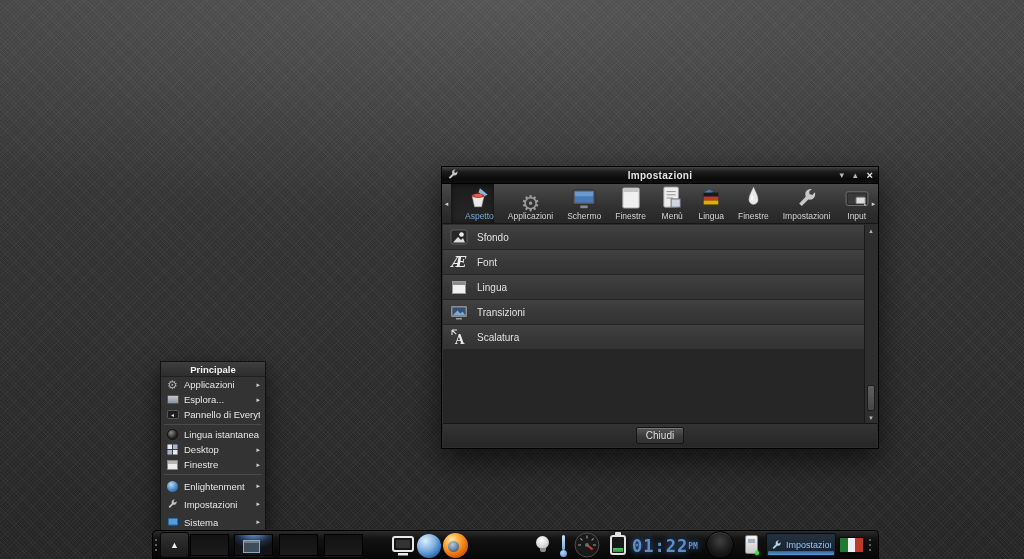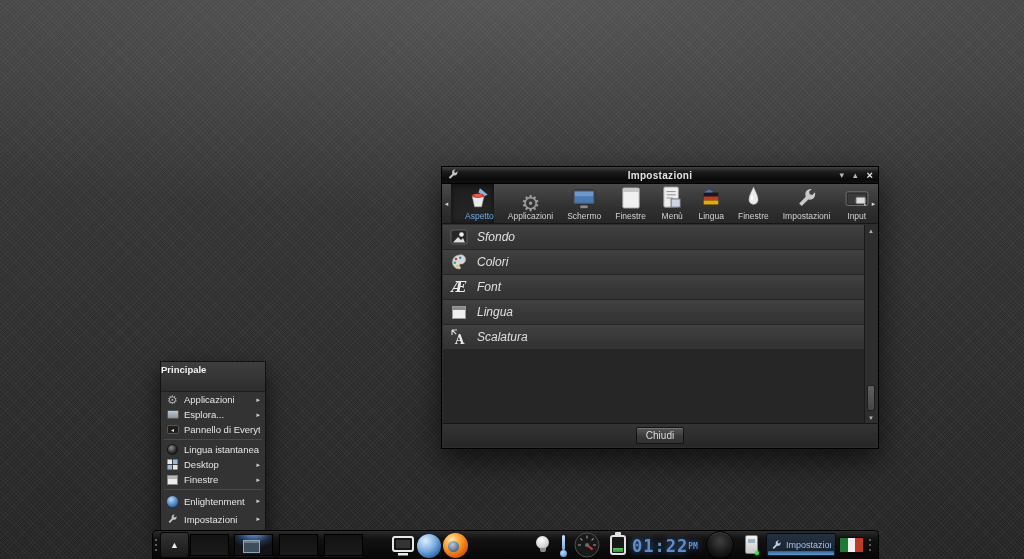--- a/index.html
+++ b/index.html
@@ -38,41 +38,41 @@
   .tab .tlabel { font-size:8.5px; color:#d2d2d2; white-space:nowrap; }
   .tab.selected { background:linear-gradient(#1d1d1d, #262626);
     box-shadow:inset 0 0 6px rgba(0,0,0,.6); }
   .tab.selected .tlabel { color:#6fa8e0; }
 
   .list { position:absolute; top:58px; left:1px; right:1px; bottom:25px;
     background:#262626; overflow:hidden; }
   .row { height:24px; margin-bottom:1px; display:flex; align-items:center;
     gap:9px; padding-left:7px; background:linear-gradient(#414141, #373737 60%, #333); }
   .ricon { width:18px; height:18px; display:flex; align-items:center; justify-content:center; }
-  .rlabel { font-size:12px; color:#e0e0e0;font-style:italic; }
+  .rlabel { font-size:10px; color:#e0e0e0; }
 
   .scrollbar { position:absolute; top:0; right:0; bottom:0; width:13px;
     background:#2e2e2e; border-left:1px solid #191919; }
   .sarrow { height:11px; display:flex; align-items:center; justify-content:center;
     font-size:6px; color:#b5b5b5; }
   .sarrow.down { position:absolute; bottom:0; left:0; right:0; }
   .sthumb { position:absolute; left:2px; width:8px; height:26px; bottom:12px;
     background:linear-gradient(#606060,#454545); border:1px solid #1d1d1d; border-radius:2px; }
 
   .bottombar { position:absolute; left:1px; right:1px; bottom:1px; height:24px;
     background:linear-gradient(#343434,#262626); border-top:1px solid #151515;
     display:flex; align-items:center; justify-content:center; }
   .btn { font-size:10px; color:#ddd; padding:2px 9px;
     background:linear-gradient(#575757,#3a3a3a 55%, #303030); border:1px solid #141414;
     border-radius:2px; box-shadow:inset 0 1px 0 rgba(255,255,255,.18); }
 
   
   #menu { left:160px; top:361px; width:106px; background:#333;
     border:1px solid #121212; box-shadow:0 9px 22px rgba(0,0,0,.65); padding-bottom:3px; }
-  .mtitle { height:30px; line-height:15px; font-size:9.5px;
+  .mtitle { height:15px; line-height:15px; text-align:center; font-size:9.5px;
     font-weight:bold; color:#f2f2f2; background:linear-gradient(#3e3e3e,#2d2d2d);
     border-bottom:1px solid #202020; }
   .mitem { height:15px; display:flex; align-items:center; gap:5px; padding:0 5px;
     font-size:9.5px; color:#e6e6e6; white-space:nowrap; }
   .mitem.tall { height:18px; }
   .micon { width:13px; height:12px; display:flex; align-items:center;
     justify-content:center; flex:none; }
   .mlabel { overflow:hidden; }
   .marrow { margin-left:auto; font-size:7px; color:#cfcfcf; }
   .msep { height:1px; margin:2px 3px; background:#1e1e1e;
@@ -287,42 +287,41 @@
         <span class="ricon">
           <svg viewBox="0 0 18 18" width="18" height="18">
               <rect x="1" y="2" width="16" height="14" rx="2" fill="#262626" stroke="#6a6a6a" stroke-width=".8"></rect>
               <circle cx="11.5" cy="6.5" r="2.3" fill="#ededed"></circle>
               <path d="M3 14.5l5-5.5 3 3 2-2 2 4.5z" fill="#dcdcdc"></path>
             </svg>
         </span>
         <span class="rlabel">Sfondo</span>
       </div>
       <div class="row">
-        <span class="ricon">
-          <svg viewBox="0 0 18 18" width="18" height="18">
-              <path d="M9 2a7 7 0 1 0 .5 14c1.8 0 1.2-1.8.4-2.6-.9-.9-.3-2.4 1.1-2.4h1.7A4.8 4.8 0 0 0 9 2z" fill="#d6d6d6" stroke="#8f8f8f" stroke-width=".5"></path>
-              <circle cx="6" cy="6" r="1.2" fill="#c0392b"></circle>
-              <circle cx="10.2" cy="4.8" r="1.2" fill="#2e86c1"></circle>
-              <circle cx="4.8" cy="9.8" r="1.2" fill="#27ae60"></circle>
-              <circle cx="7.5" cy="13" r="1.2" fill="#f1c40f"></circle>
-            </svg>
-        </span>
-        <span class="rlabel">Colori</span>
-      </div>
-      <div class="row">
         <span class="ricon fontA">Æ</span>
         <span class="rlabel">Font</span>
       </div>
       <div class="row">
         <span class="ricon">
           <span class="bordi-ic">
               <i></i>
             </span>
         </span>
         <span class="rlabel">Lingua</span>
+      </div>
+      <div class="row">
+        <span class="ricon">
+          <svg viewBox="0 0 18 18" width="18" height="18">
+              <rect x="1" y="3" width="16" height="11" rx="1" fill="#8d8d8d"></rect>
+              <rect x="2.5" y="4.5" width="13" height="8" fill="#35506e"></rect>
+              <path d="M2.5 12.5l5-5 3 3 2-2 3 4z" fill="#7fa8d0"></path>
+              <rect x="6" y="15" width="6" height="1.5" fill="#9a9a9a"></rect>
+            </svg>
+        </span>
+        <span class="rlabel">Transizioni</span>
       </div>
       <div class="row">
         <span class="ricon">
           <svg viewBox="0 0 18 18" width="18" height="18">
               <path d="M2 2h5M2 2v5M2 2l4.2 4.2" stroke="#dcdcdc" stroke-width="1.1" fill="none"></path>
               <text x="5" y="16" font-size="12" fill="#ececec" font-weight="bold" font-family="DejaVu Serif, serif">A</text>
             </svg>
         </span>
         <span class="rlabel">Scalatura</span>
       </div>

